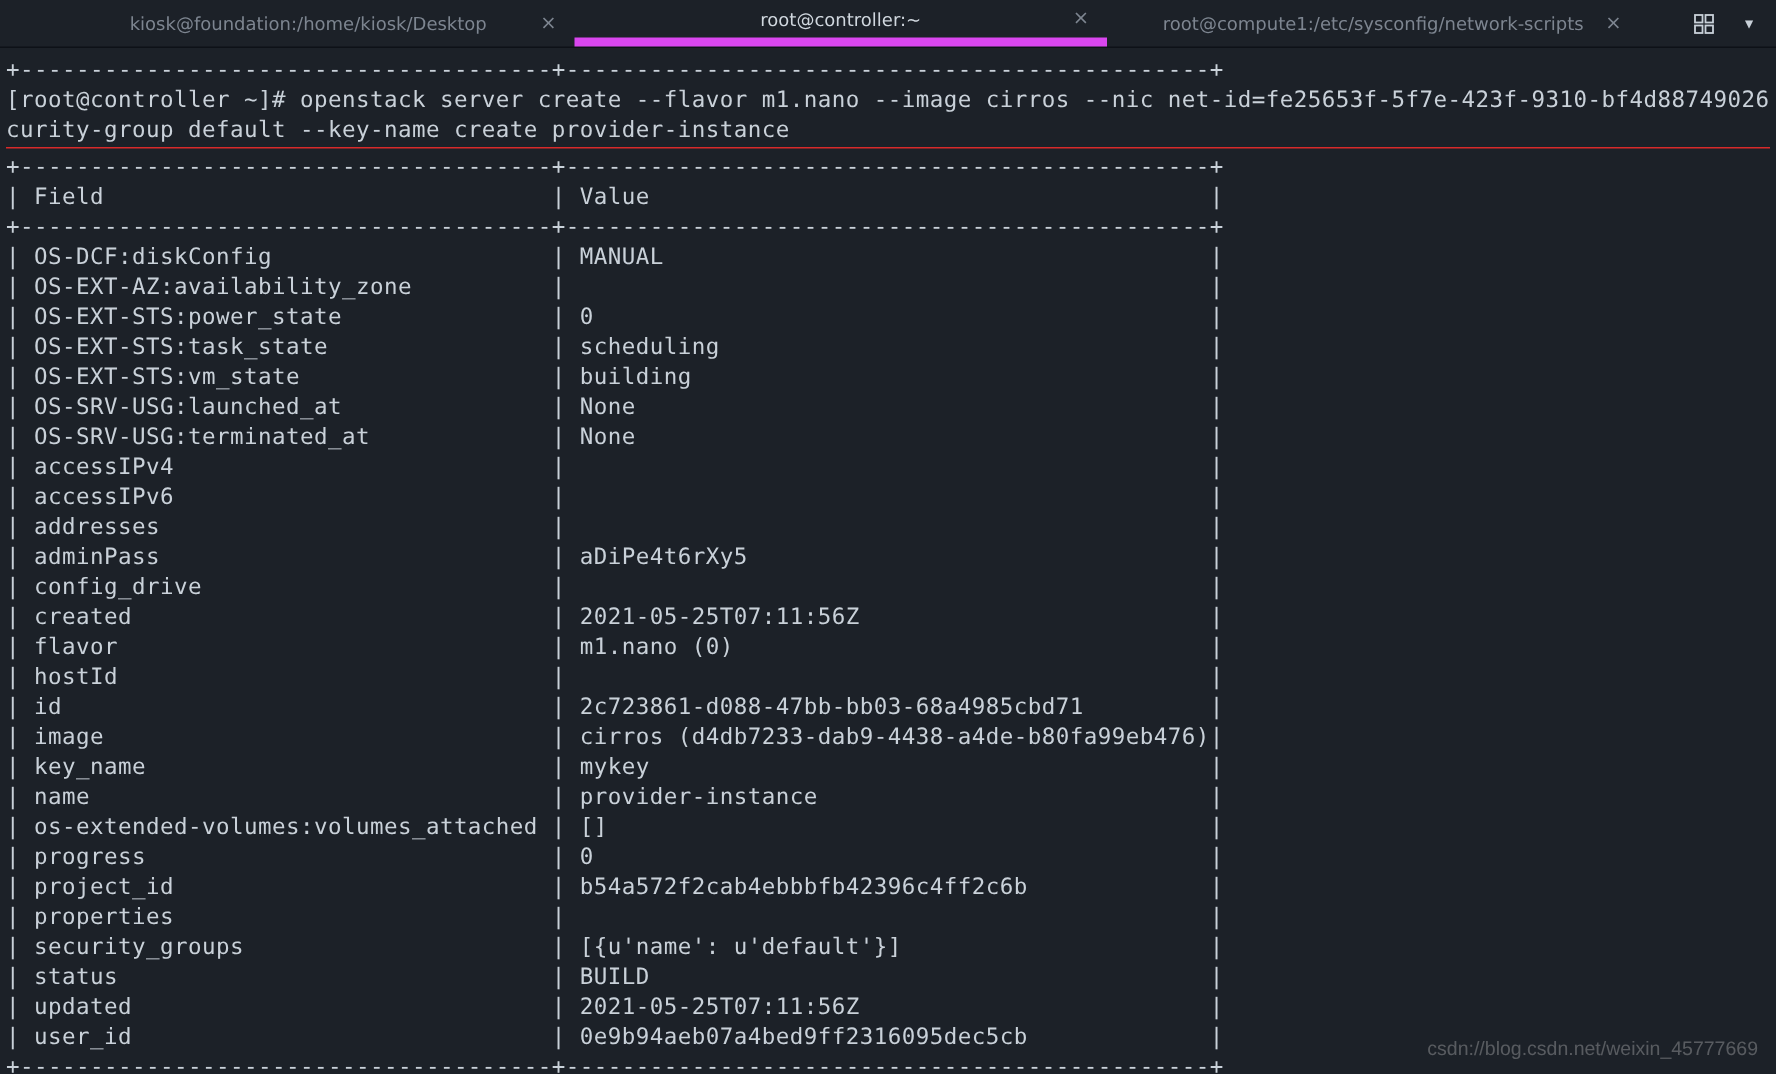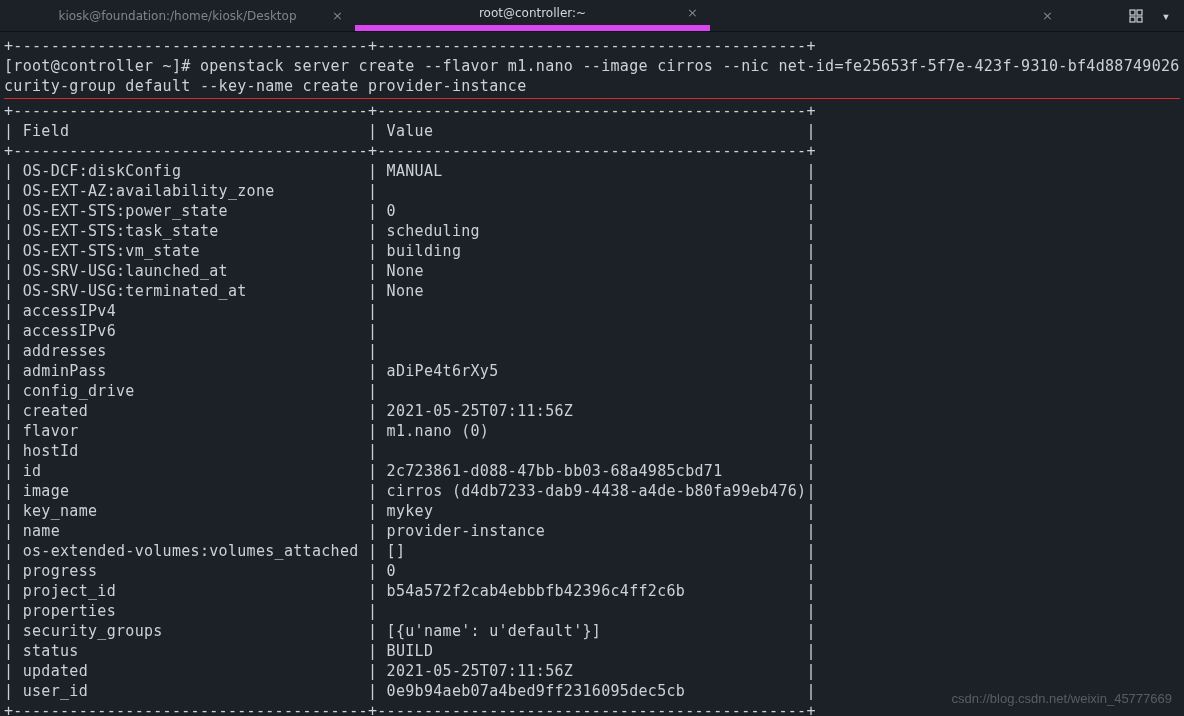--- a/index.html
+++ b/index.html
@@ -16,20 +16,21 @@
       height: 716px;
       overflow: hidden;
       position: relative;
     }
     .titlebar {
       height: 32px;
       background: #1c2128;
       display: flex;
       align-items: center;
       border-bottom: 1px solid #0d1117;
+      padding-left: 28px;
     }
     .tabs {
       display: flex;
       flex: 1;
       height: 100%;
     }
     .tab {
       display: flex;
       align-items: center;
       justify-content: center;
@@ -102,20 +103,21 @@
   <div class="tabs">
     <div class="tab">
       <span class="tab-title">kiosk@foundation:/home/kiosk/Desktop</span>
       <span class="tab-close">×</span>
     </div>
     <div class="tab active">
       <span class="tab-title">root@controller:~</span>
       <span class="tab-close">×</span>
     </div>
     <div class="tab">
+      <span class="tab-title">root@compute1:/etc/sysconfig/network-scripts</span>
       <span class="tab-close">×</span>
     </div>
   </div>
   <div class="titlebar-right">
     <div class="icon-btn">
       <svg width="14" height="14" viewBox="0 0 14 14">
         <rect x="1" y="1" width="5" height="5" fill="none" stroke="#c9d1d9" stroke-width="1.2"></rect>
         <rect x="8" y="1" width="5" height="5" fill="none" stroke="#c9d1d9" stroke-width="1.2"></rect>
         <rect x="1" y="8" width="5" height="5" fill="none" stroke="#c9d1d9" stroke-width="1.2"></rect>
         <rect x="8" y="8" width="5" height="5" fill="none" stroke="#c9d1d9" stroke-width="1.2"></rect>

